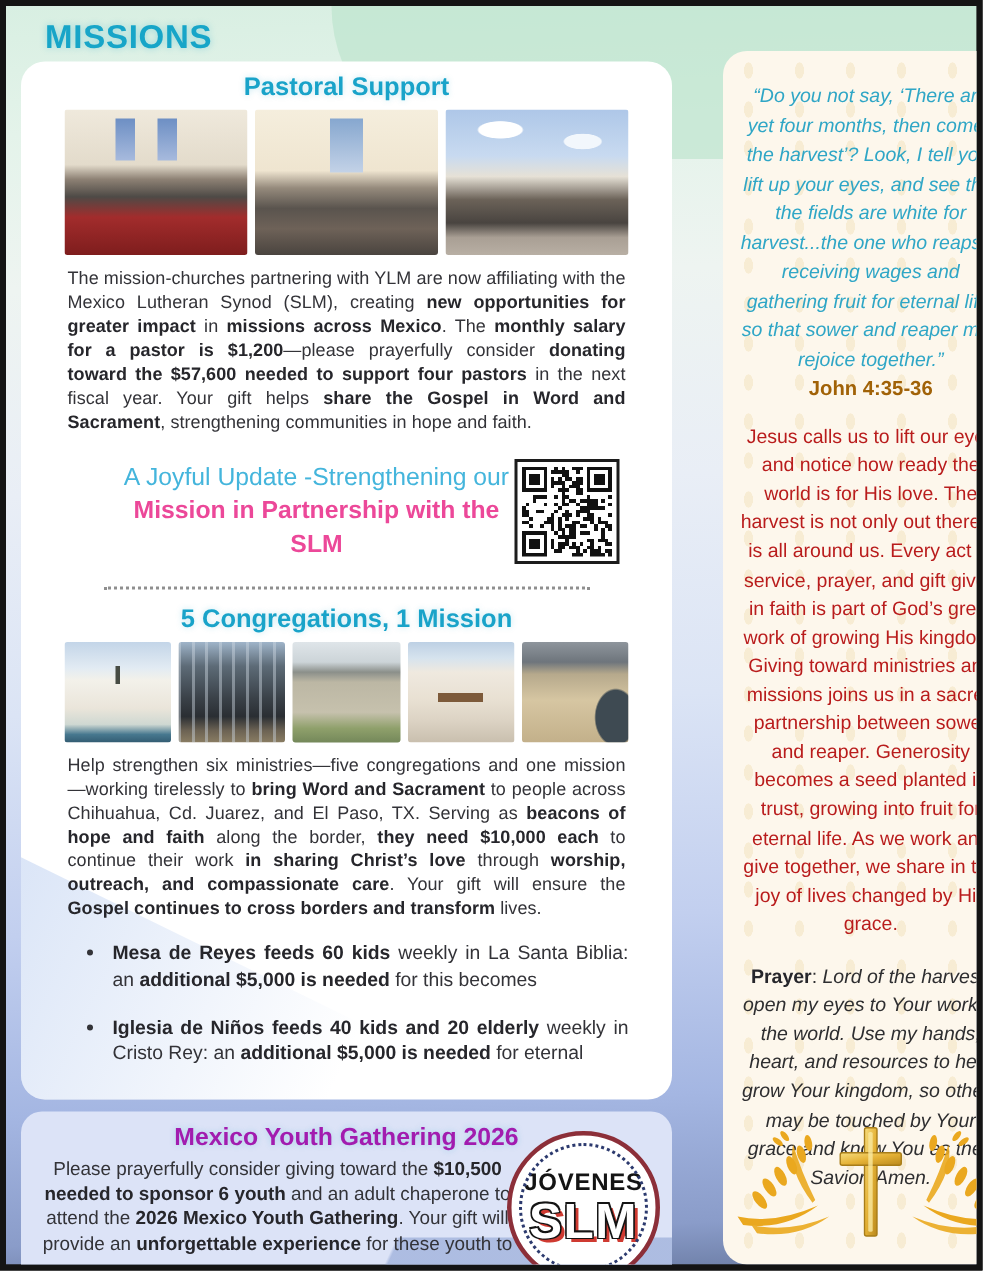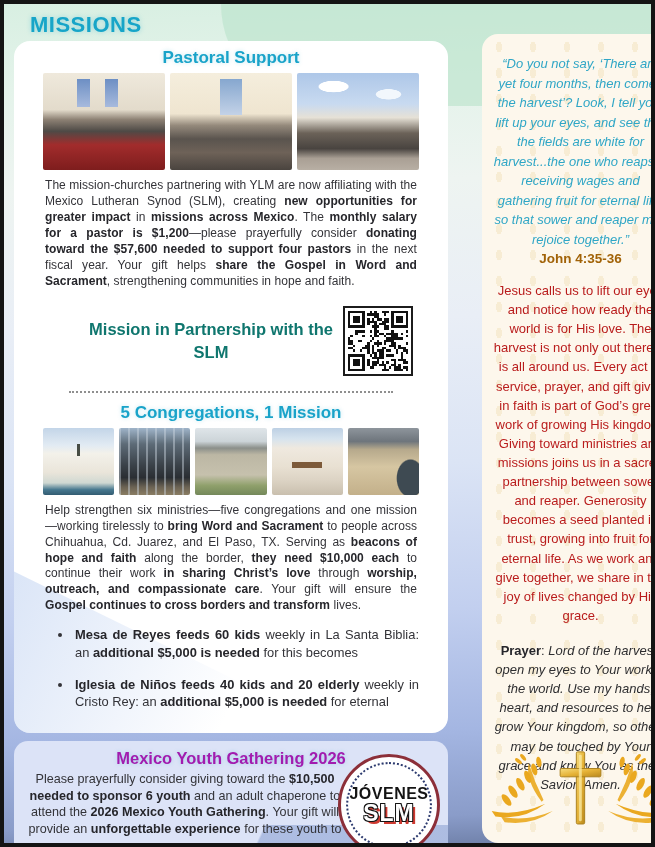--- a/index.html
+++ b/index.html
@@ -112,21 +112,21 @@
     font-size: 12px; line-height: 1.33; letter-spacing: .05px;
     color: #333338; text-align: justify;
     margin: 2px 2px 0;
   }
   .b { font-weight: 700; color: #26262b; }
   .i { font-style: italic; }
 
   .joyful-row { display: flex; align-items: center; margin: 16px 0 2px; }
   .joyful-text { flex: 1; text-align: center; line-height: 1.38; padding-left: 36px; }
   .joyful-line1 { font-size: 16.5px; color: #44b5dc; font-weight: 500; }
-  .joyful-line2 { font-size: 16.5px; color: #0f766e; font-weight: 800; }
+  .joyful-line2 { font-size: 16.5px; color: #ec4899; font-weight: 800; }
   .qr-box {
     width: 70px; height: 70px; background: #fff;
     border: 2px solid #1c1c1c; padding: 3px; margin-right: 6px; flex: none;
   }
   .qr-box svg { width: 100%; height: 100%; display:block; shape-rendering: crispEdges; fill:#111; }
 
   .dotted-divider {
     width: 86%; margin: 15px auto 10px;
     border-top: 2px dotted #8f8f8f; height: 0;
   }
@@ -171,21 +171,21 @@
   }
   .slm-logo::before {
     content:''; position:absolute; inset: 5px; border-radius: 50%;
     border: 2px dotted #2c3a6e;
   }
   .slm-line1 {
     font-size: 16px; font-weight: 700; color: #141414; letter-spacing: .5px;
     font-family: "Liberation Sans", sans-serif;
   }
   .slm-line2 {
-    font-size: 23px; font-weight: 800; line-height: .95; color: #ffffff;
+    font-size: 33px; font-weight: 800; line-height: .95; color: #ffffff;
     letter-spacing: 1px;
     text-shadow: -1px -1px 0 #141414, 1px -1px 0 #141414, -1px 1px 0 #141414,
                  1px 1px 0 #141414, 3px 3px 0 #cf3a31;
   }
 
   
   .sidebar {
     position: absolute; left: 478px; top: 30px;
     width: 197px; height: 809px;
     background: #fdf7ec;
@@ -238,20 +238,21 @@
         <div class="photo-row row-3">
           <div class="photo ph-church-interior-red"></div>
           <div class="photo ph-church-interior-arch"></div>
           <div class="photo ph-church-interior-mural"></div>
         </div>
 
         <p class="body-para"><span>The mission-churches partnering with YLM are now affiliating with the Mexico Lutheran Synod (SLM), creating </span><span class="b">new opportunities for greater impact</span><span> in </span><span class="b">missions across Mexico</span><span>. The </span><span class="b">monthly salary for a pastor is $1,200</span><span>—please prayerfully consider </span><span class="b">donating toward the $57,600 needed to support four pastors</span><span> in the next fiscal year. Your gift helps </span><span class="b">share the Gospel in Word and Sacrament</span><span>, strengthening communities in hope and faith.</span></p>
 
         <div class="joyful-row">
           <div class="joyful-text">
+            <div class="joyful-line1">A Joyful Update -Strengthening our</div>
             <div class="joyful-line2">Mission in Partnership with the SLM</div>
           </div>
           <div class="qr-box">
             <svg id="qr-svg" viewBox="0 0 25 25" aria-hidden="true">
                 <rect x="9" y="0" width="1" height="1"></rect>
                 <rect x="11" y="0" width="1" height="1"></rect>
                 <rect x="14" y="0" width="1" height="1"></rect>
                 <rect x="15" y="0" width="1" height="1"></rect>
                 <rect x="16" y="0" width="1" height="1"></rect>
                 <rect x="8" y="1" width="1" height="1"></rect>

